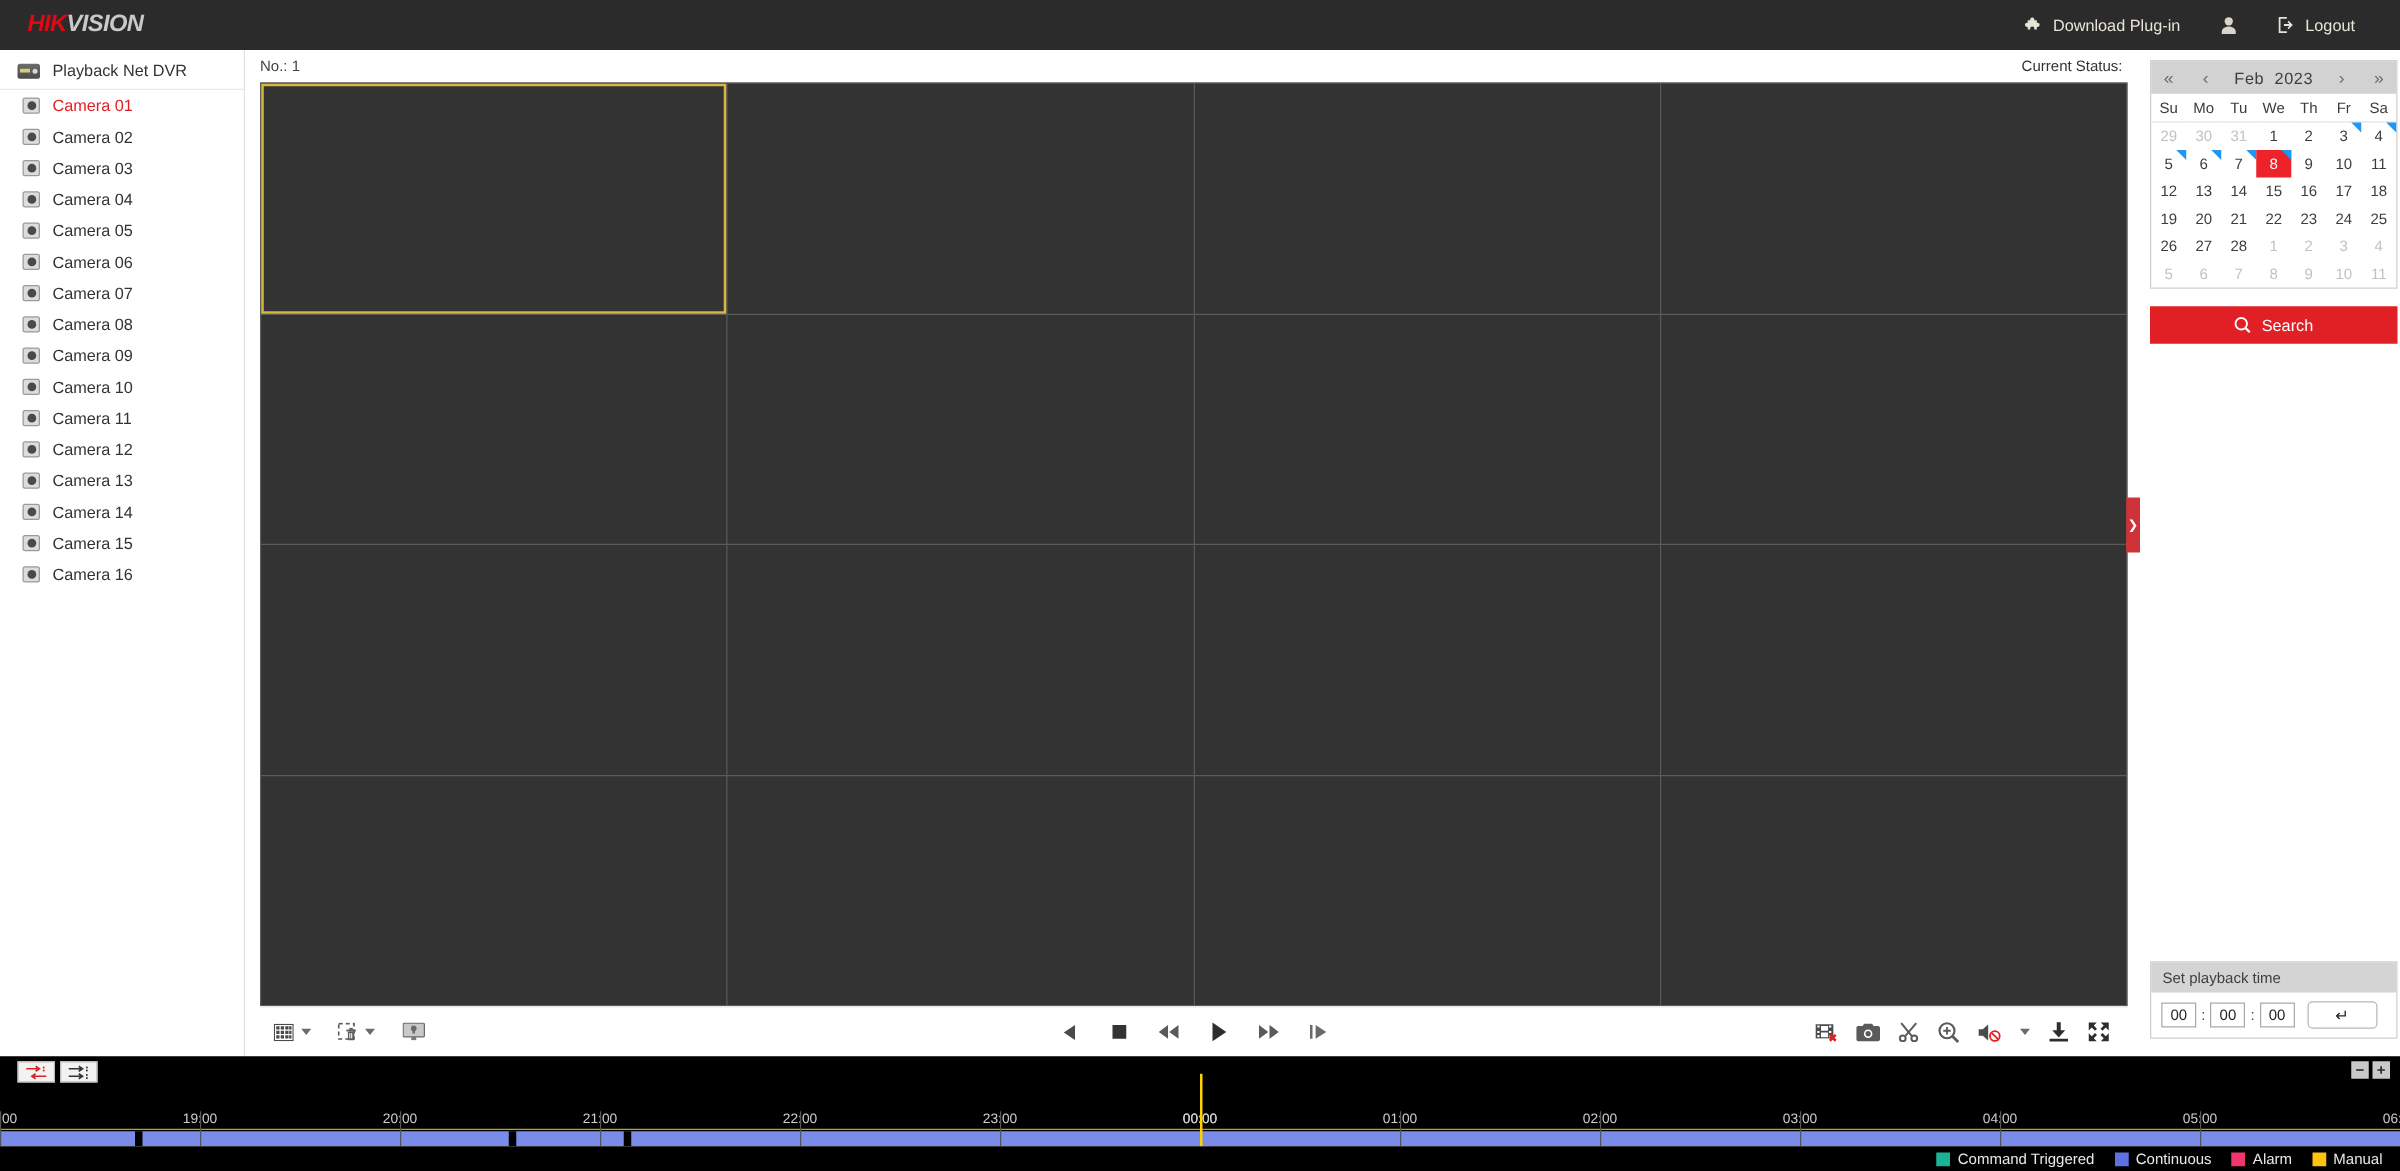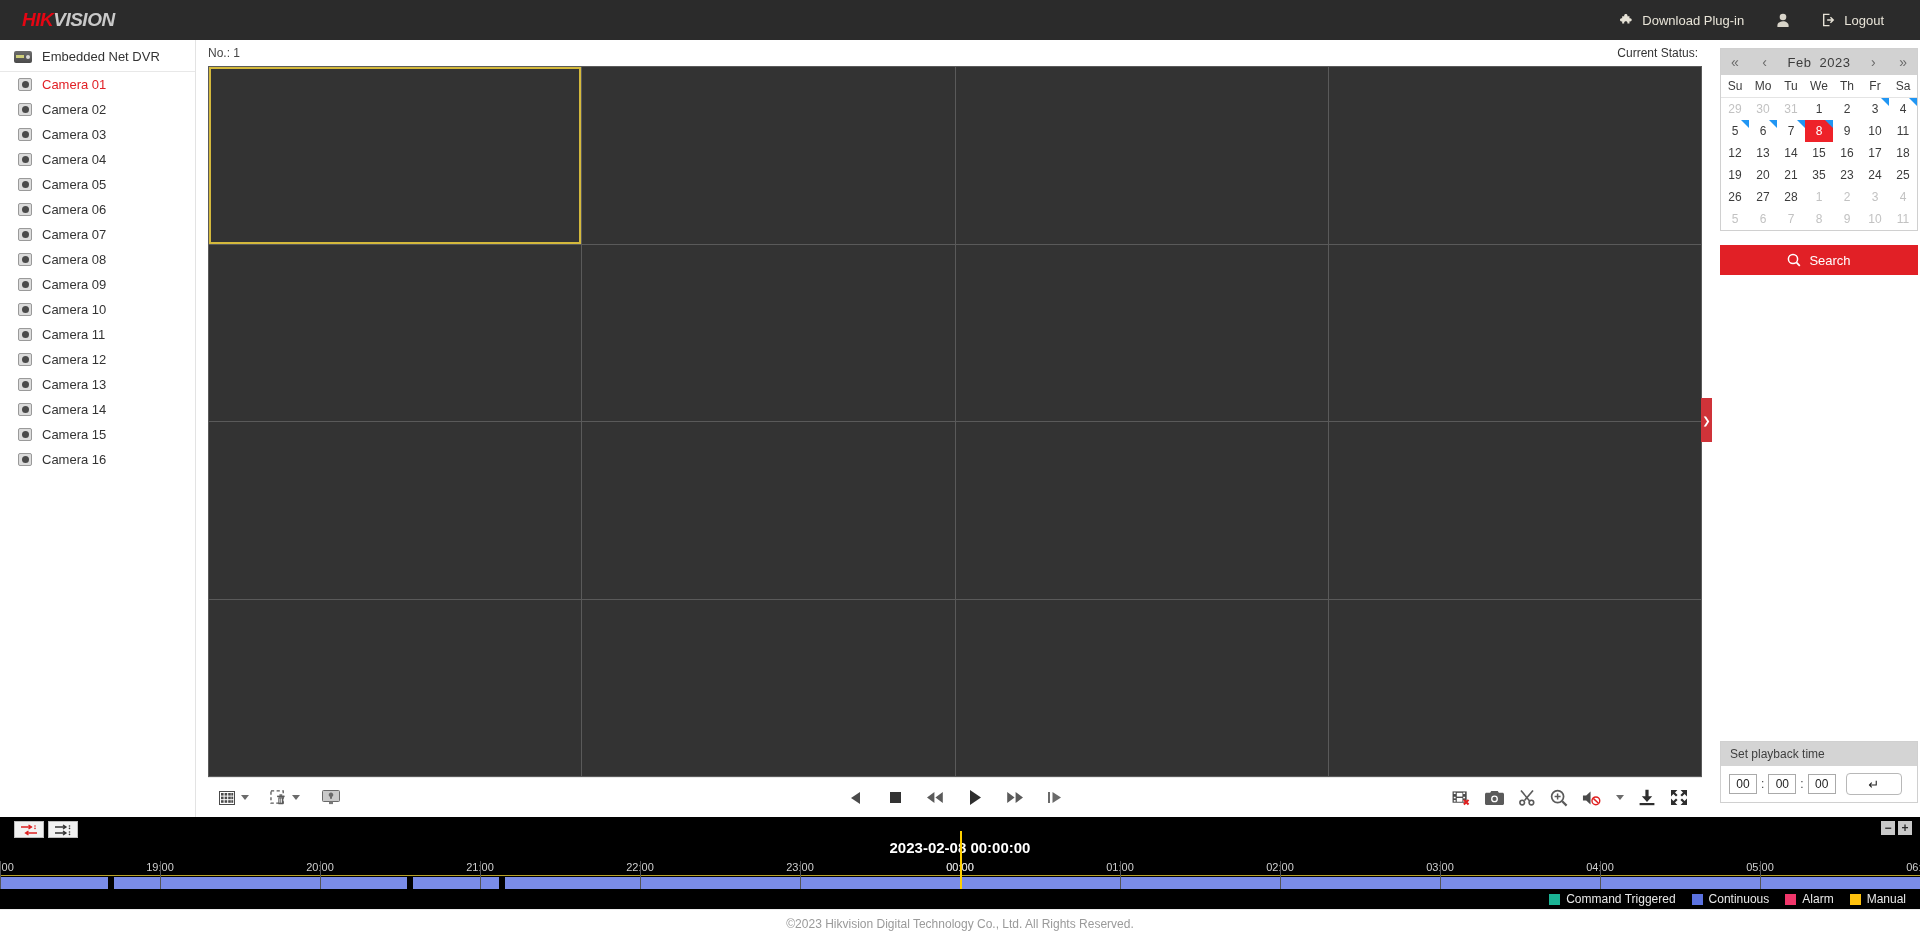--- a/index.html
+++ b/index.html
@@ -258,21 +258,21 @@
   </div>
 
   <div class="body">
 
     <div class="sidebar">
       <div class="device-row">
         <span class="dvr-icon">
             <span class="bars"></span>
             <span class="dot"></span>
           </span>
-        <span>Embedded Net DVR</span>
+        <span>Playback Net DVR</span>
       </div>
       <div id="camera-list">
           <div class="cam-row selected">
             <span class="cam-icon">
               <i></i>
             </span>
             <span class="cam-label">Camera 01</span>
           </div>
           <div class="cam-row">
             <span class="cam-icon">
@@ -588,21 +588,21 @@
             <div class="cal-day">12</div>
             <div class="cal-day">13</div>
             <div class="cal-day">14</div>
             <div class="cal-day">15</div>
             <div class="cal-day">16</div>
             <div class="cal-day">17</div>
             <div class="cal-day">18</div>
             <div class="cal-day">19</div>
             <div class="cal-day">20</div>
             <div class="cal-day">21</div>
-            <div class="cal-day">35</div>
+            <div class="cal-day">22</div>
             <div class="cal-day">23</div>
             <div class="cal-day">24</div>
             <div class="cal-day">25</div>
             <div class="cal-day">26</div>
             <div class="cal-day">27</div>
             <div class="cal-day">28</div>
             <div class="cal-day out">1</div>
             <div class="cal-day out">2</div>
             <div class="cal-day out">3</div>
             <div class="cal-day out">4</div>
@@ -668,21 +668,20 @@
               <circle cx="16.5" cy="8" r="0.8"></circle>
               <circle cx="16.5" cy="10.4" r="0.8"></circle>
             </g>
           </svg>
       </div>
     </div>
     <div class="tl-zoom">
       <div class="tl-zbtn">−</div>
       <div class="tl-zbtn">+</div>
     </div>
-    <div class="tl-datetime">2023-02-08 00:00:00</div>
     <div class="tl-ruler" id="tl-ruler">
         <div class="tl-tick" style="left: 0%;">18:00</div>
         <div class="tl-tick" style="left: 8.33333%;">19:00</div>
         <div class="tl-tick" style="left: 16.6667%;">20:00</div>
         <div class="tl-tick" style="left: 25%;">21:00</div>
         <div class="tl-tick" style="left: 33.3333%;">22:00</div>
         <div class="tl-tick" style="left: 41.6667%;">23:00</div>
         <div class="tl-tick" style="left: 50%;">00:00</div>
         <div class="tl-tick" style="left: 58.3333%;">01:00</div>
         <div class="tl-tick" style="left: 66.6667%;">02:00</div>
@@ -726,16 +725,13 @@
       <div class="lg">
         <span class="lg-sw" style="background: rgb(240, 54, 106);"></span>
         <span>Alarm</span>
       </div>
       <div class="lg">
         <span class="lg-sw" style="background: rgb(255, 194, 14);"></span>
         <span>Manual</span>
       </div>
     </div>
 
-  <div class="footer">
-    <span>©2023 Hikvision Digital Technology Co., Ltd. All Rights Reserved.</span>
-  </div>
 </div>
 
 </body></html>

